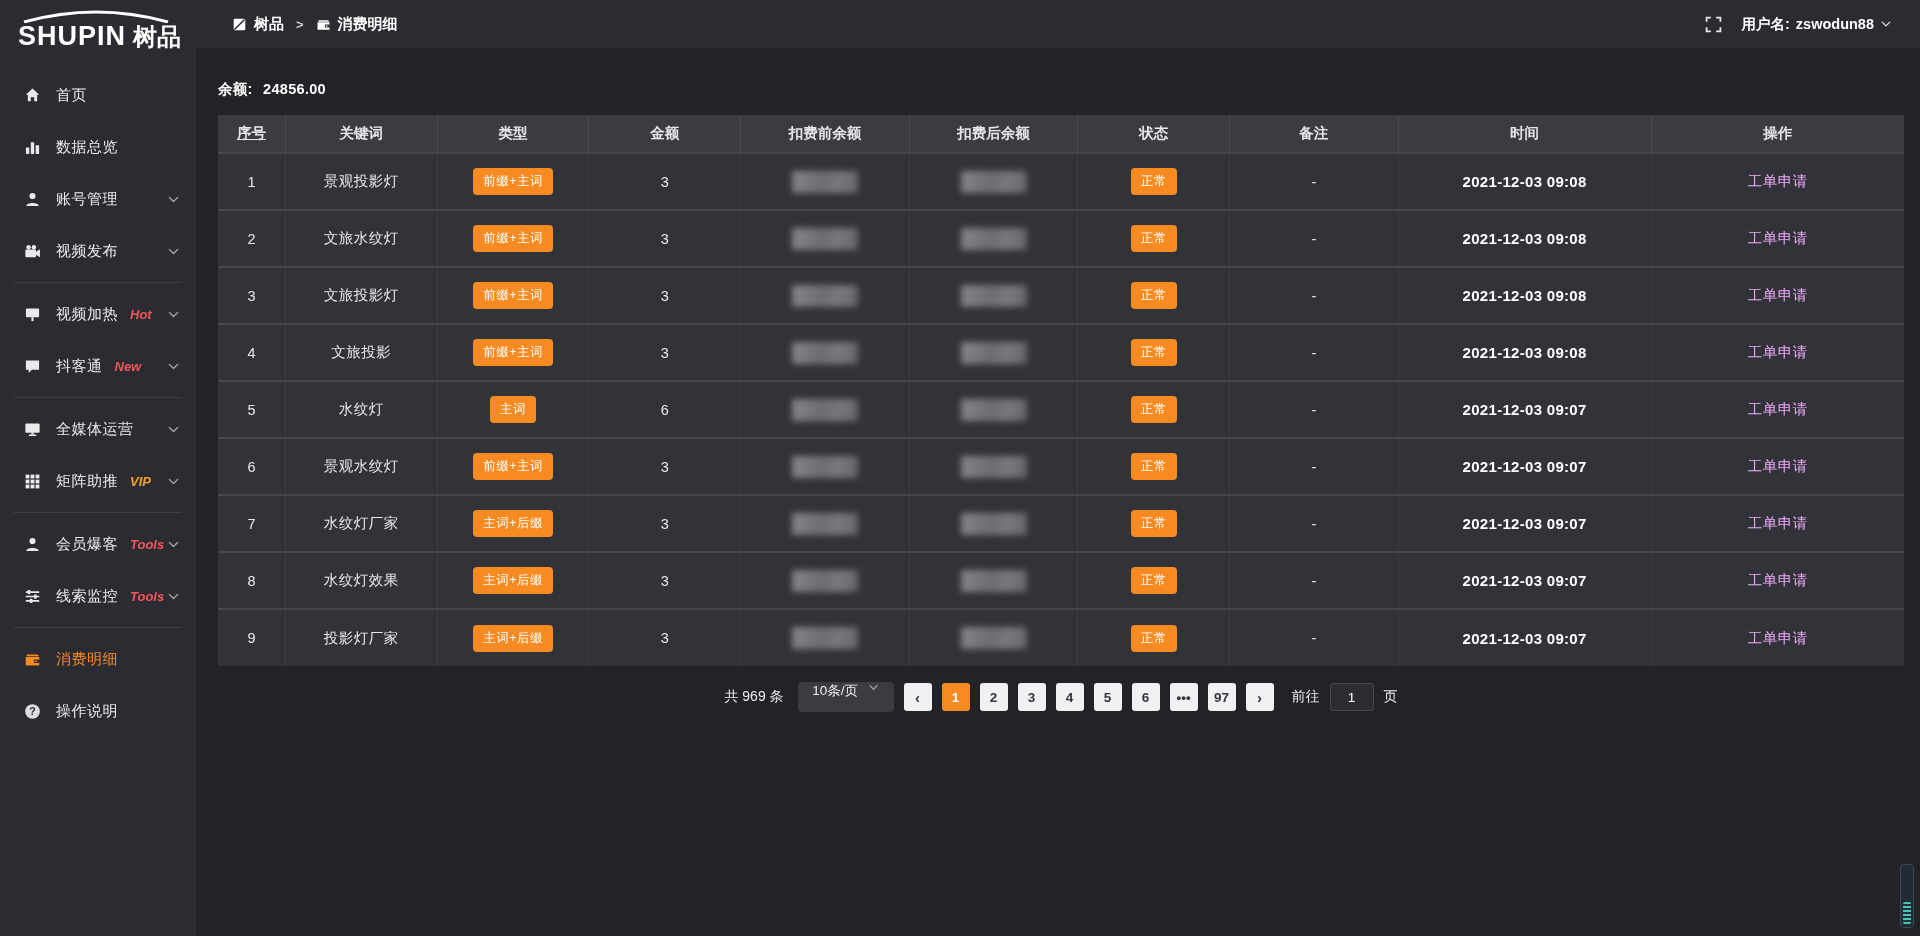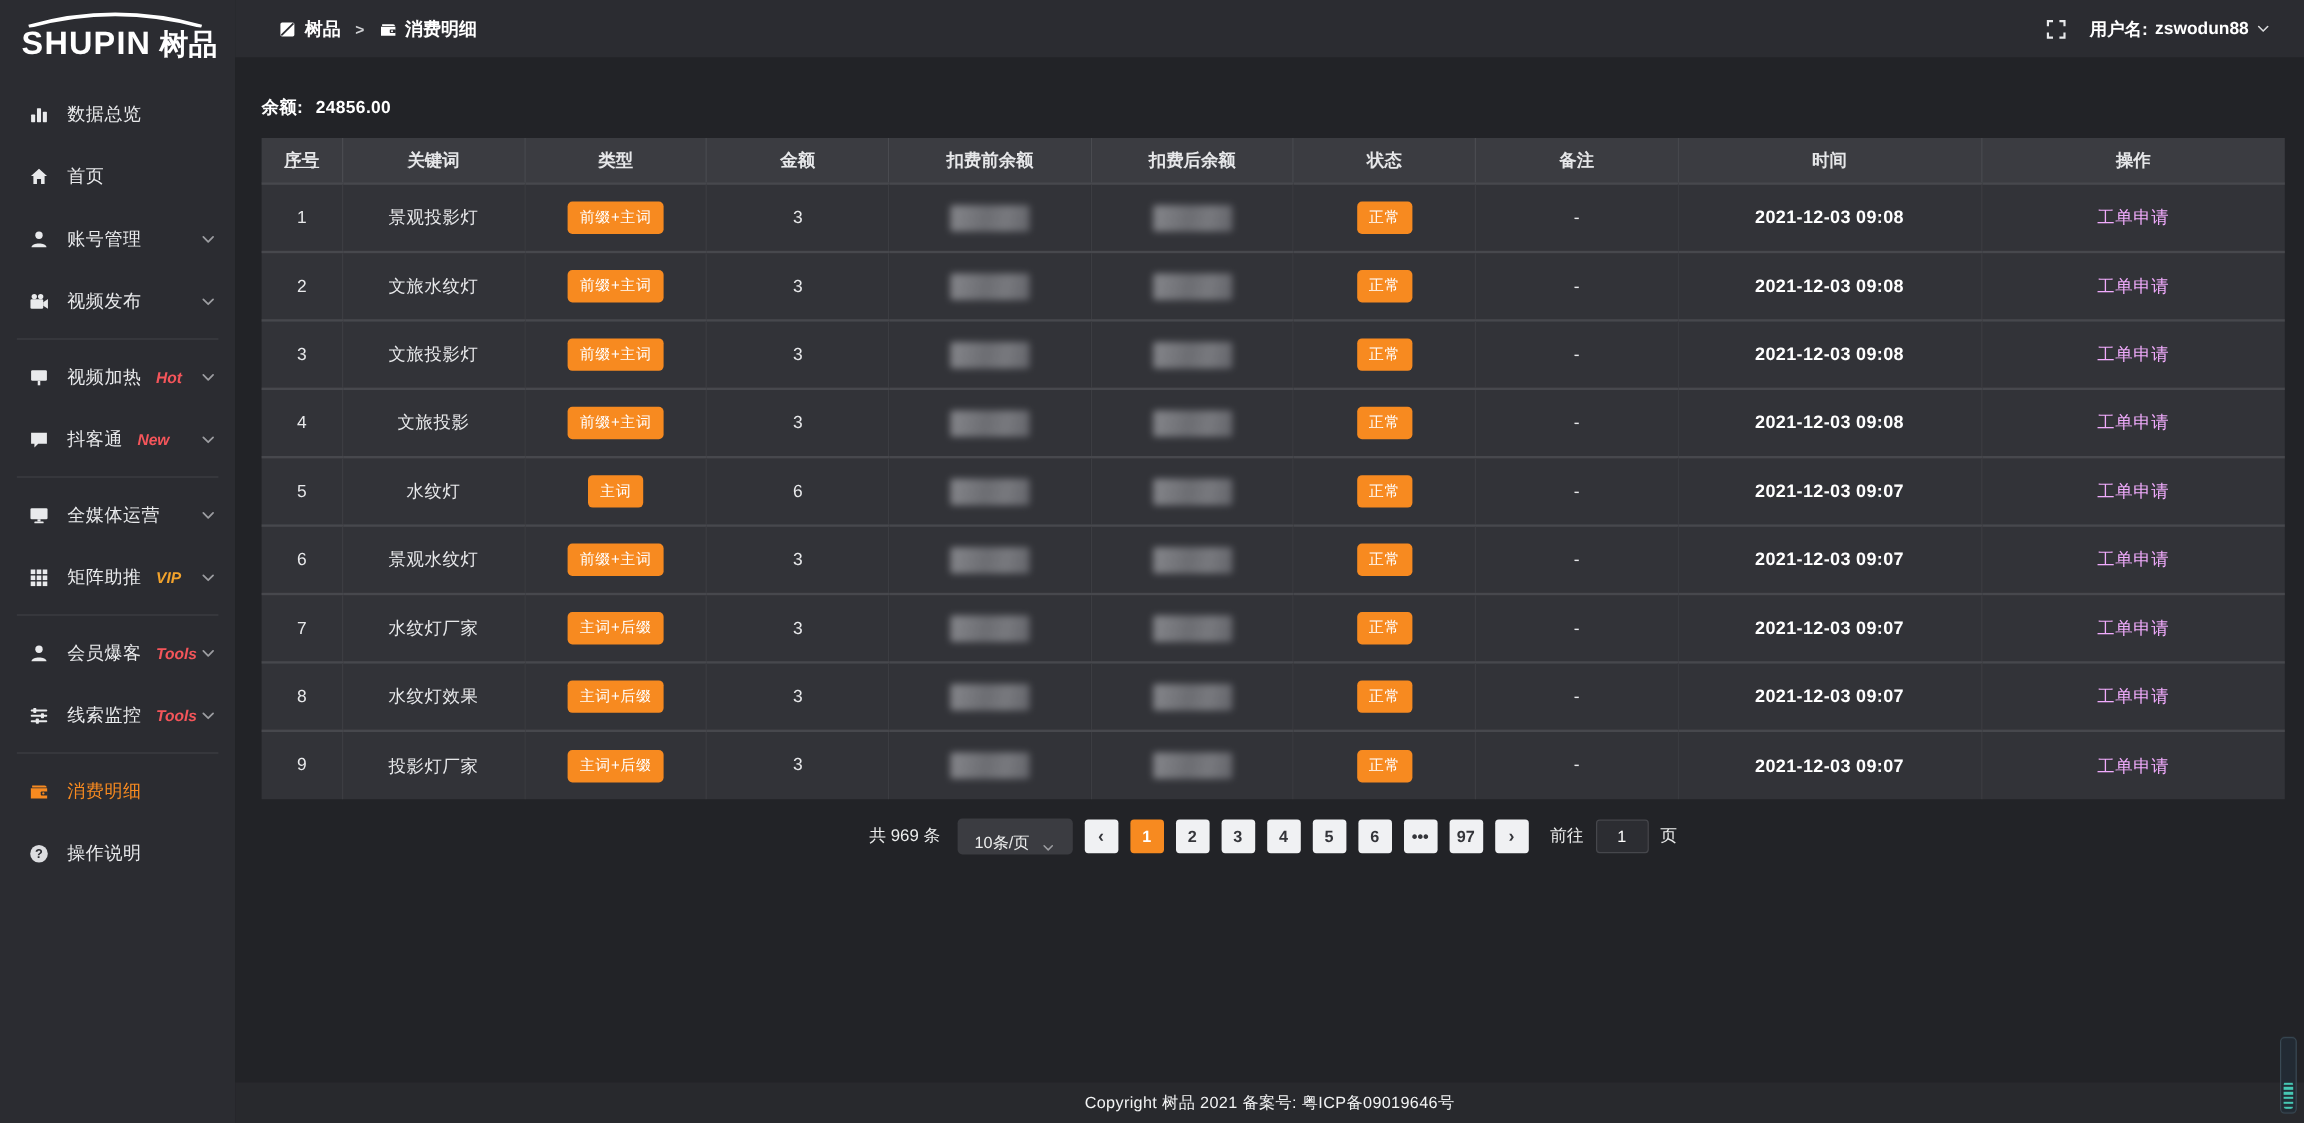--- a/index.html
+++ b/index.html
@@ -58,21 +58,21 @@
   .blur-block { width:66px; height:22px; margin:0 auto; border-radius:2px; opacity:.8;
     background:linear-gradient(100deg,#94959a 10%,#7b7c81 45%,#8a8b90 70%,#6f7076 100%);
     filter:blur(3px); }
   .time-cell { color:#fff; font-weight:bold; font-size:15px; letter-spacing:.3px; }
   .action-link { color:#f0abfc; font-size:14.5px; cursor:pointer; letter-spacing:.5px; }
 
   
   .pagination { display:flex; align-items:center; justify-content:center; gap:10px; margin:16px 0 0 0; }
   .pg-total { color:#eceded; font-size:14px; margin-right:4px; }
   .pg-size { background:#3b3c41; color:#eceded; font-size:13.5px; height:30px; min-width:96px;
-    border-radius:4px; display:flex; align-items:flex-end; justify-content:center; gap:10px; cursor:pointer; }
+    border-radius:4px; display:flex; align-items:flex-start; justify-content:center; gap:10px; cursor:pointer; }
   .pg-size .chev { width:11px; height:11px; color:#9c9da1; }
   .pg-btn { min-width:28px; height:28px; background:#f0f1f3; color:#34353a; font-size:13.5px; font-weight:bold;
     border-radius:3px; display:flex; align-items:center; justify-content:center; cursor:pointer; padding:0 6px; }
   .pg-btn.active { background:#f78a20; color:#fff; }
   .pg-arrow { font-size:15px; }
   .pg-goto { display:flex; align-items:center; gap:10px; margin-left:8px; color:#eceded; font-size:14px; }
   .pg-input { width:44px; height:28px; background:#2c2d32; border:1px solid #46474c; border-radius:3px;
     color:#fff; text-align:center; font-size:13.5px; font-family:inherit; }
 
   
@@ -99,34 +99,34 @@
       </svg>
       <div class="logo-row">
         <span class="logo-en">SHUPIN</span>
         <span class="logo-cn">树品</span>
       </div>
     </div>
     <nav class="nav" id="nav">
         <div class="nav-item">
           <span class="ic">
             <svg viewBox="0 0 16 16" width="100%" height="100%" fill="currentColor">
+              <path d="M8 1.5 14.3 7.2h-1.9V13.5H9.6V9.6H6.4v3.9H3.6V7.2H1.7z"></path>
+            </svg>
+          </span>
+          <span class="lbl">首页</span>
+        </div>
+        <div class="nav-item">
+          <span class="ic">
+            <svg viewBox="0 0 16 16" width="100%" height="100%" fill="currentColor">
               <rect x="1.8" y="8" width="3.2" height="6" rx=".5"></rect>
               <rect x="6.4" y="3" width="3.2" height="11" rx=".5"></rect>
               <rect x="11" y="5.8" width="3.2" height="8.2" rx=".5"></rect>
             </svg>
           </span>
           <span class="lbl">数据总览</span>
-        </div>
-        <div class="nav-item">
-          <span class="ic">
-            <svg viewBox="0 0 16 16" width="100%" height="100%" fill="currentColor">
-              <path d="M8 1.5 14.3 7.2h-1.9V13.5H9.6V9.6H6.4v3.9H3.6V7.2H1.7z"></path>
-            </svg>
-          </span>
-          <span class="lbl">首页</span>
         </div>
         <div class="nav-item">
           <span class="ic">
             <svg viewBox="0 0 16 16" width="100%" height="100%" fill="currentColor">
               <circle cx="8" cy="4.7" r="2.9"></circle>
               <path d="M2.1 14.2c0-4 11.8-4 11.8 0z"></path>
             </svg>
           </span>
           <span class="lbl">账号管理</span>
           <span class="chev">
@@ -525,22 +525,19 @@
             <div class="pg-btn">97</div>
             <div class="pg-btn pg-arrow">›</div>
             <div class="pg-goto">
               <span>前往</span>
               <input class="pg-input" value="1" style="">
               <span>页</span>
             </div>
           </div>
       </div>
 
-      <footer class="footer">
-        <span>Copyright 树品 2021 备案号: 粤ICP备09019646号</span>
-      </footer>
     </main>
   </div>
 </div>
 
 <div class="mini-widget">
   <div class="stripes"></div>
 </div>
 
 </body></html>

